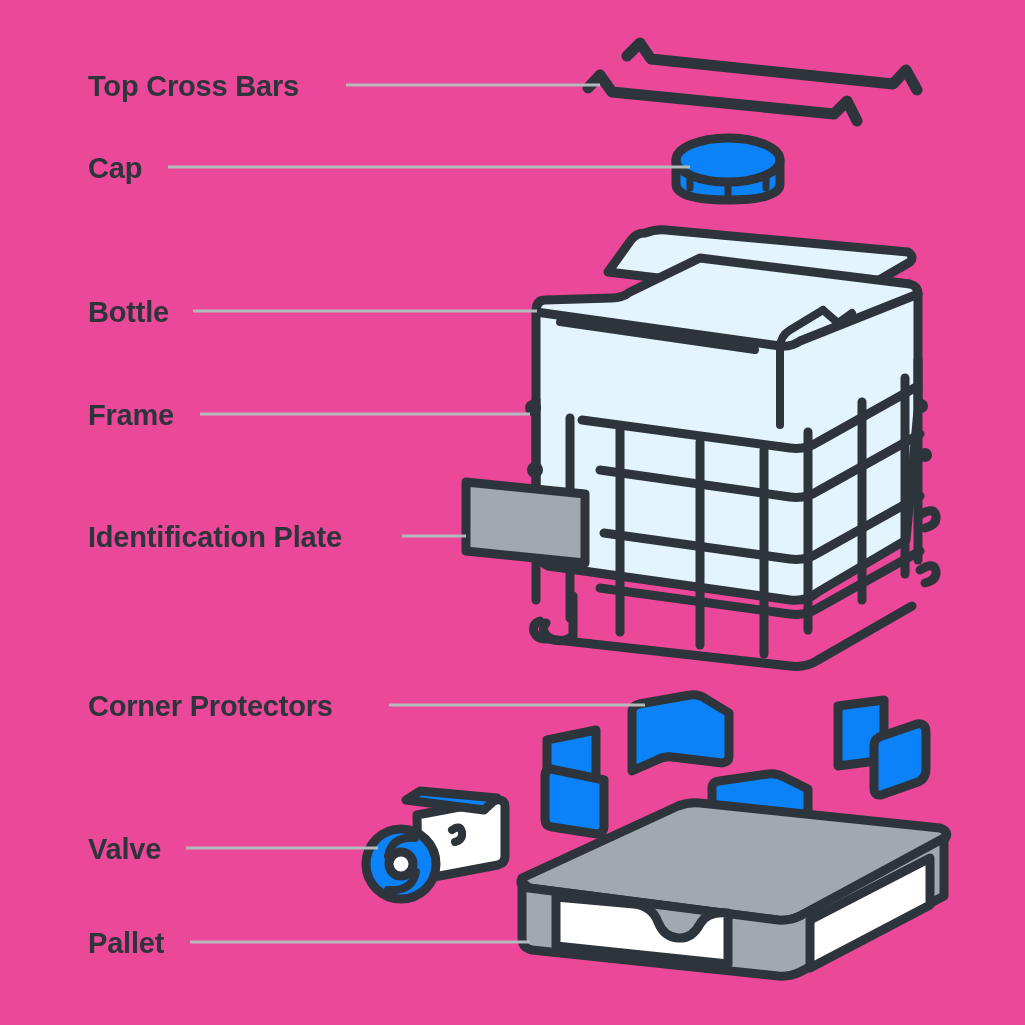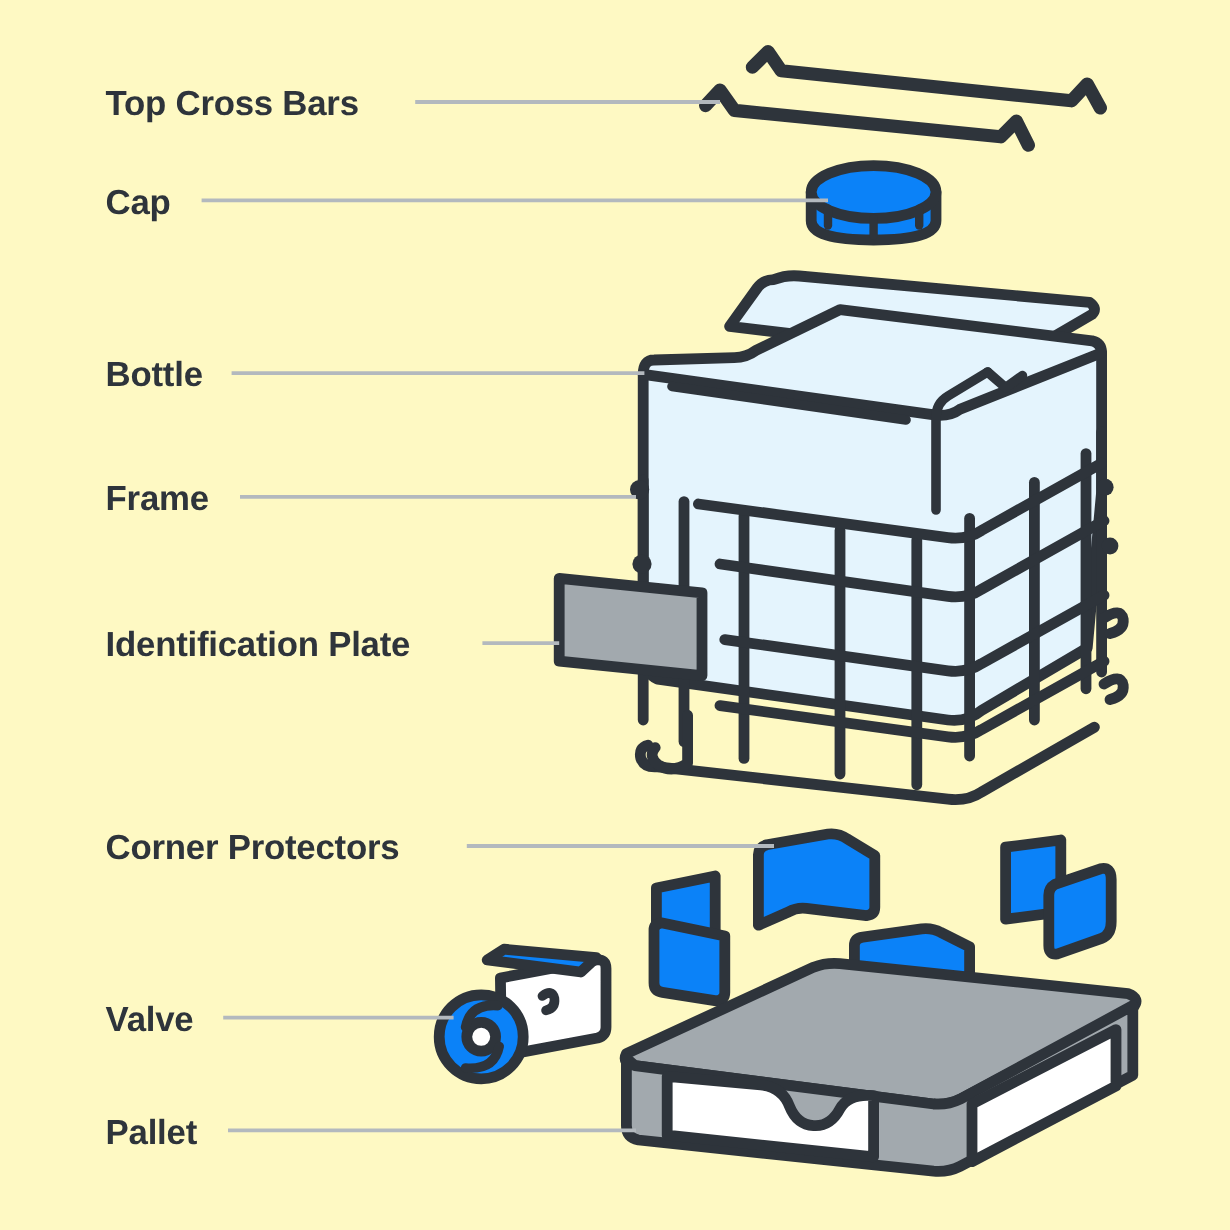--- a/index.html
+++ b/index.html
@@ -11,21 +11,21 @@
   body {
     width: 1025px;
     height: 1025px;
     overflow: hidden;
     font-family: "Liberation Sans", "DejaVu Sans", sans-serif;
   }
   #diagram-root {
     position: relative;
     width: 1025px;
     height: 1025px;
-    background: #fef9c3;
+    background: #ec4899;
   }
   #diagram-svg {
     position: absolute;
     top: 0;
     left: 0;
     width: 1025px;
     height: 1025px;
     display: block;
   }
   .part-label {

